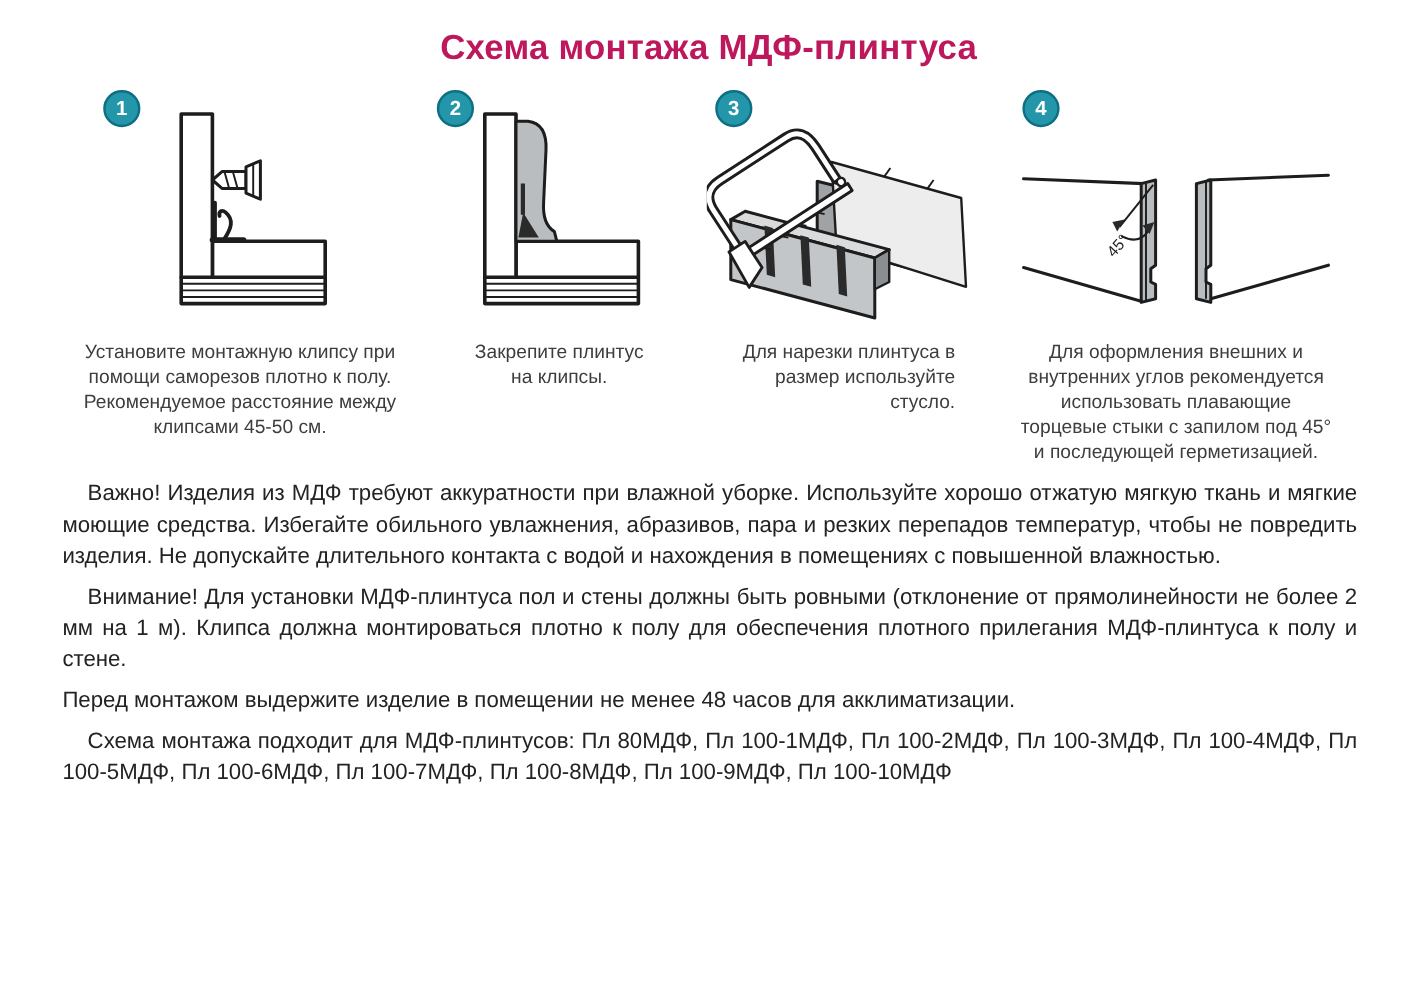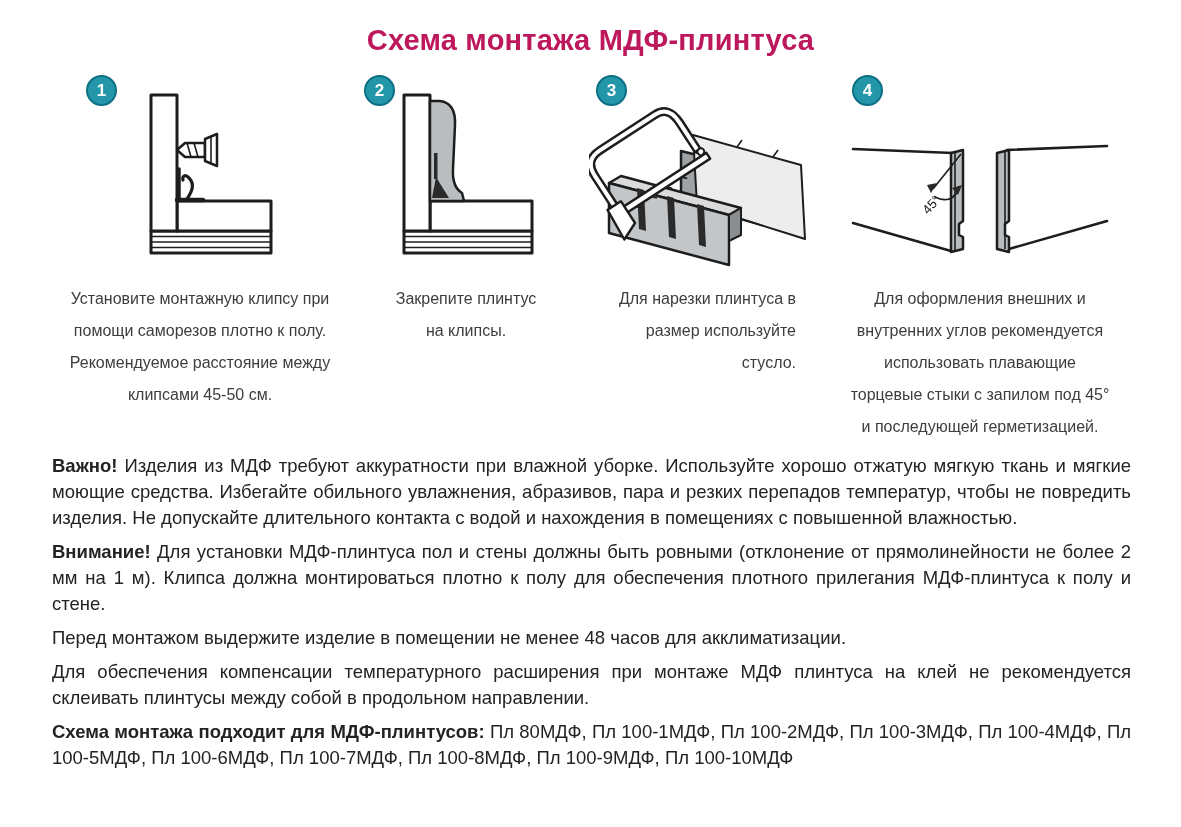--- a/index.html
+++ b/index.html
@@ -38,36 +38,36 @@
     margin-top: 6px; height: 192px;
     display: flex; align-items: center; justify-content: center;
   }
   .step:nth-child(3) .illus svg { margin-top: 10px; }
   .step:nth-child(4) .illus svg { margin-top: 44px; }
 
   .caption {
     margin-top: 12px;
     text-align: center;
     font-size: 16px;
-    line-height: 32px;
+    line-height: 21px;
     color: #3d3d3d;
   }
   .step:nth-child(1) .caption { padding: 0 14px; }
   .step:nth-child(2) .caption { padding: 0 38px; }
   .step:nth-child(3) .caption { padding: 0 34px; text-align: right; }
   .step:nth-child(4) .caption { padding: 0 16px; }
 
   .content { margin-top: 10px; padding: 0 50px 0 52px; }
   .content p {
     font-size: 18.5px;
     line-height: 26px;
     text-align: justify;
     margin-top: 8px;
   }
-  .content p strong { font-weight: 700; }
+  .content p strong { font-weight: 400; margin-left: 21px; }
   .content p strong:empty { display: none; }
 
   .draw { stroke: #1d1d1d; stroke-width: 3; fill: #ffffff; stroke-linejoin: round; }
   .thin { stroke: #1d1d1d; stroke-width: 1.6; }
   .gray { fill: #b9bdbf; stroke: #1d1d1d; stroke-width: 2.5; stroke-linejoin: round; }
   .dark { fill: #2a2a2a; stroke: none; }
   .lineonly { stroke: #1d1d1d; fill: none; stroke-linecap: round; }
 </style>
 </head>
 <body>
@@ -192,17 +192,16 @@
       </div>
       <div class="caption">Для оформления внешних и внутренних углов рекомендуется использовать плавающие торцевые стыки с запилом под 45° и последующей герметизацией.</div>
     </div>
 
   </div>
 
   <div class="content">
     <p><strong>Важно! </strong><span>Изделия из МДФ требуют аккуратности при влажной уборке. Используйте хорошо отжатую мягкую ткань и мягкие моющие средства. Избегайте обильного увлажнения, абразивов, пара и резких перепадов температур, чтобы не повредить изделия. Не допускайте длительного контакта с водой и нахождения в помещениях с повышенной влажностью.</span></p>
     <p><strong>Внимание! </strong><span>Для установки МДФ-плинтуса пол и стены должны быть ровными (отклонение от прямолинейности не более 2 мм на 1 м). Клипса должна монтироваться плотно к полу для обеспечения плотного прилегания МДФ-плинтуса к полу и стене.</span></p>
     <p><span>Перед монтажом выдержите изделие в помещении не менее 48 часов для акклиматизации.</span></p>
-    <p><span>Для обеспечения компенсации температурного расширения при монтаже МДФ плинтуса на клей не рекомендуется склеивать плинтусы между собой в продольном направлении.</span></p>
     <p><strong>Схема монтажа подходит для МДФ-плинтусов: </strong><span>Пл 80МДФ, Пл 100-1МДФ, Пл 100-2МДФ, Пл 100-3МДФ, Пл 100-4МДФ, Пл 100-5МДФ, Пл 100-6МДФ, Пл 100-7МДФ, Пл 100-8МДФ, Пл 100-9МДФ, Пл 100-10МДФ</span></p>
   </div>
 
 </div>
 
 </body></html>

